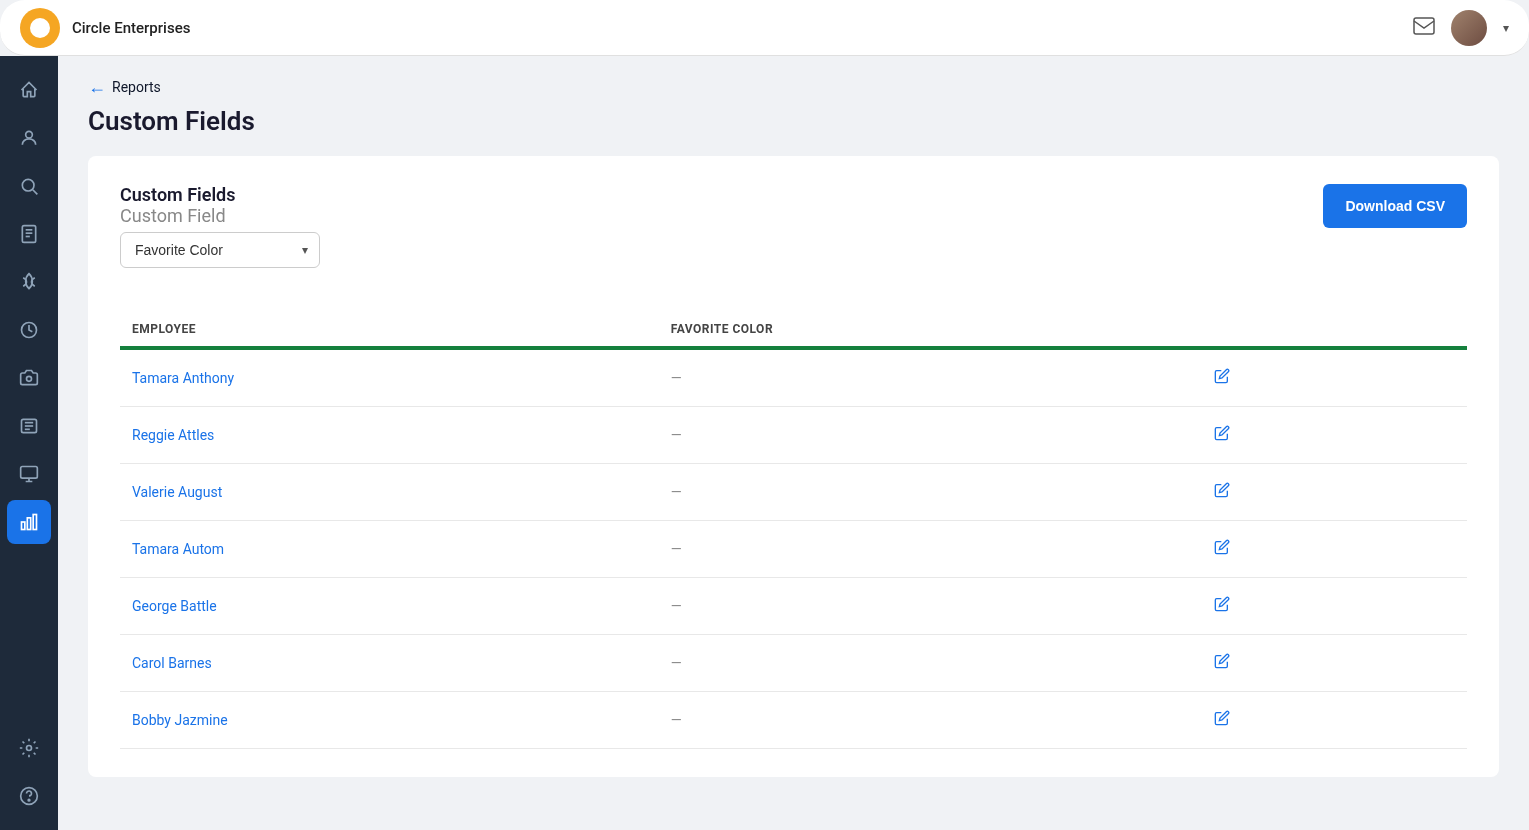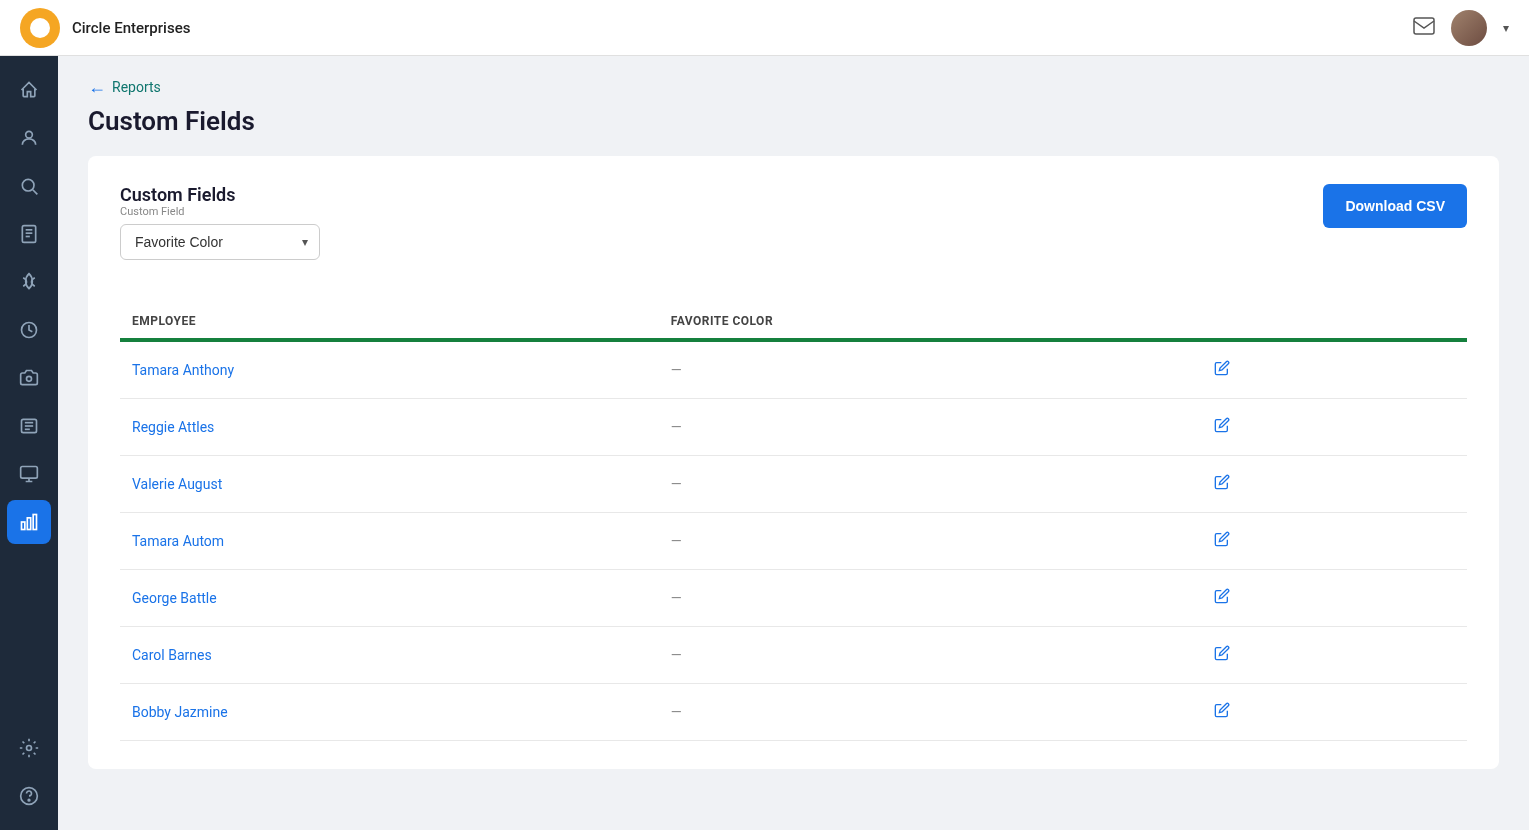--- a/index.html
+++ b/index.html
@@ -8,20 +8,21 @@
     
     .topbar {
       height: 56px;
       background: #fff;
       display: flex;
       align-items: center;
       padding: 0 20px;
       border-bottom: 1px solid #e0e0e0;
       flex-shrink: 0;
       z-index: 10;
+      border-radius: 25px;
     }
     .topbar-logo {
       width: 40px; height: 40px; border-radius: 50%; background: #f5a623;
       display: flex; align-items: center; justify-content: center; margin-right: 12px; flex-shrink: 0;
     }
     .topbar-logo-inner {
       width: 20px; height: 20px; border-radius: 50%; background: #fff;
     }
     .topbar-company {
       font-size: 15px; font-weight: 500; color: #222; flex: 1;
@@ -68,21 +69,21 @@
 
     
     .breadcrumb {
       display: flex; align-items: center; gap: 6px;
       margin-bottom: 8px;
     }
     .breadcrumb-back {
       color: #1a73e8; font-size: 18px; cursor: pointer; text-decoration: none;
     }
     .breadcrumb-link {
-      color: #0f766e; font-size: 14px; cursor: pointer; text-decoration: none; text-align: right;
+      color: #0f172a; font-size: 14px; cursor: pointer; text-decoration: none; text-align: right;
     }
 
     .page-title {
       font-size: 26px; font-weight: 600; color: #1a1a2e;
       margin-bottom: 20px;
     }
 
     
     .card {
       background: #fff;
@@ -99,21 +100,21 @@
     }
     .download-btn {
       background: #1a73e8; color: #fff;
       border: none; border-radius: 6px;
       padding: 14px 22px; font-size: 14px; font-weight: 600;
       cursor: pointer;
     }
 
     
     .field-label {
-      font-size: 11px; color: #888; margin-bottom: 6px;
+      font-size: 18px; color: #888; margin-bottom: 6px;
     }
     .field-select-wrapper {
       position: relative; display: inline-block; margin-bottom: 24px;
     }
     .field-select {
       appearance: none;
       border: 1px solid #ccc;
       border-radius: 6px;
       padding: 9px 36px 9px 14px;
       font-size: 14px;

